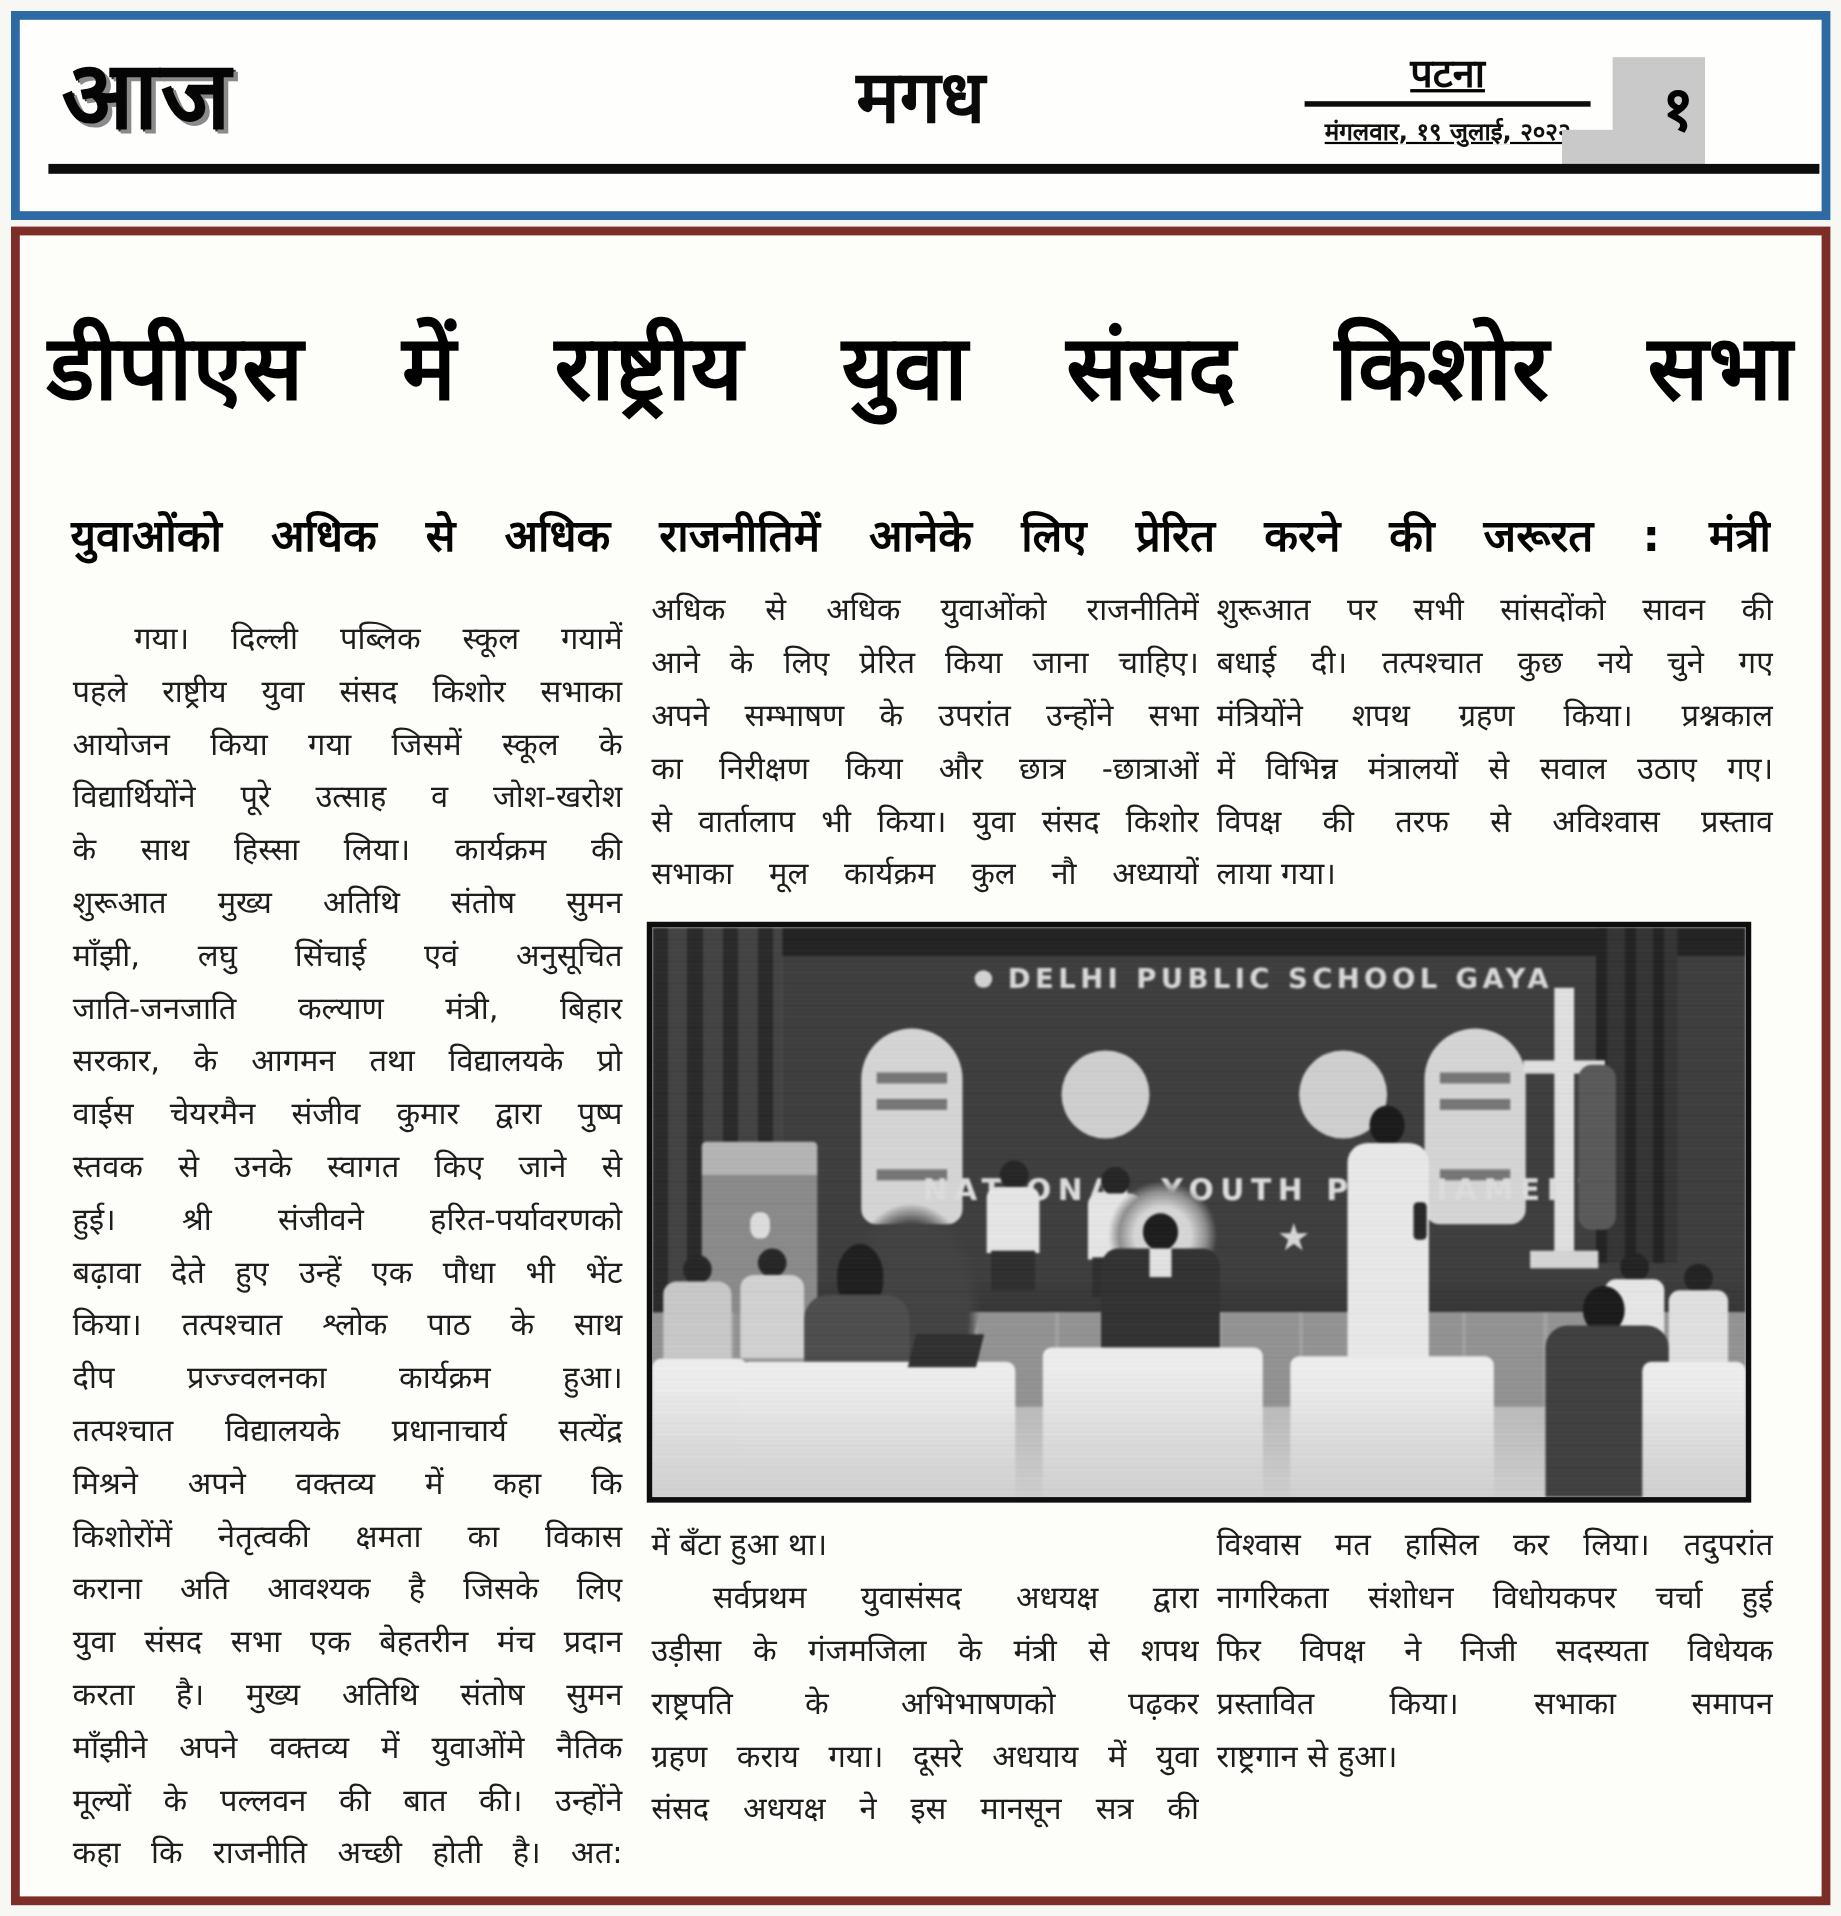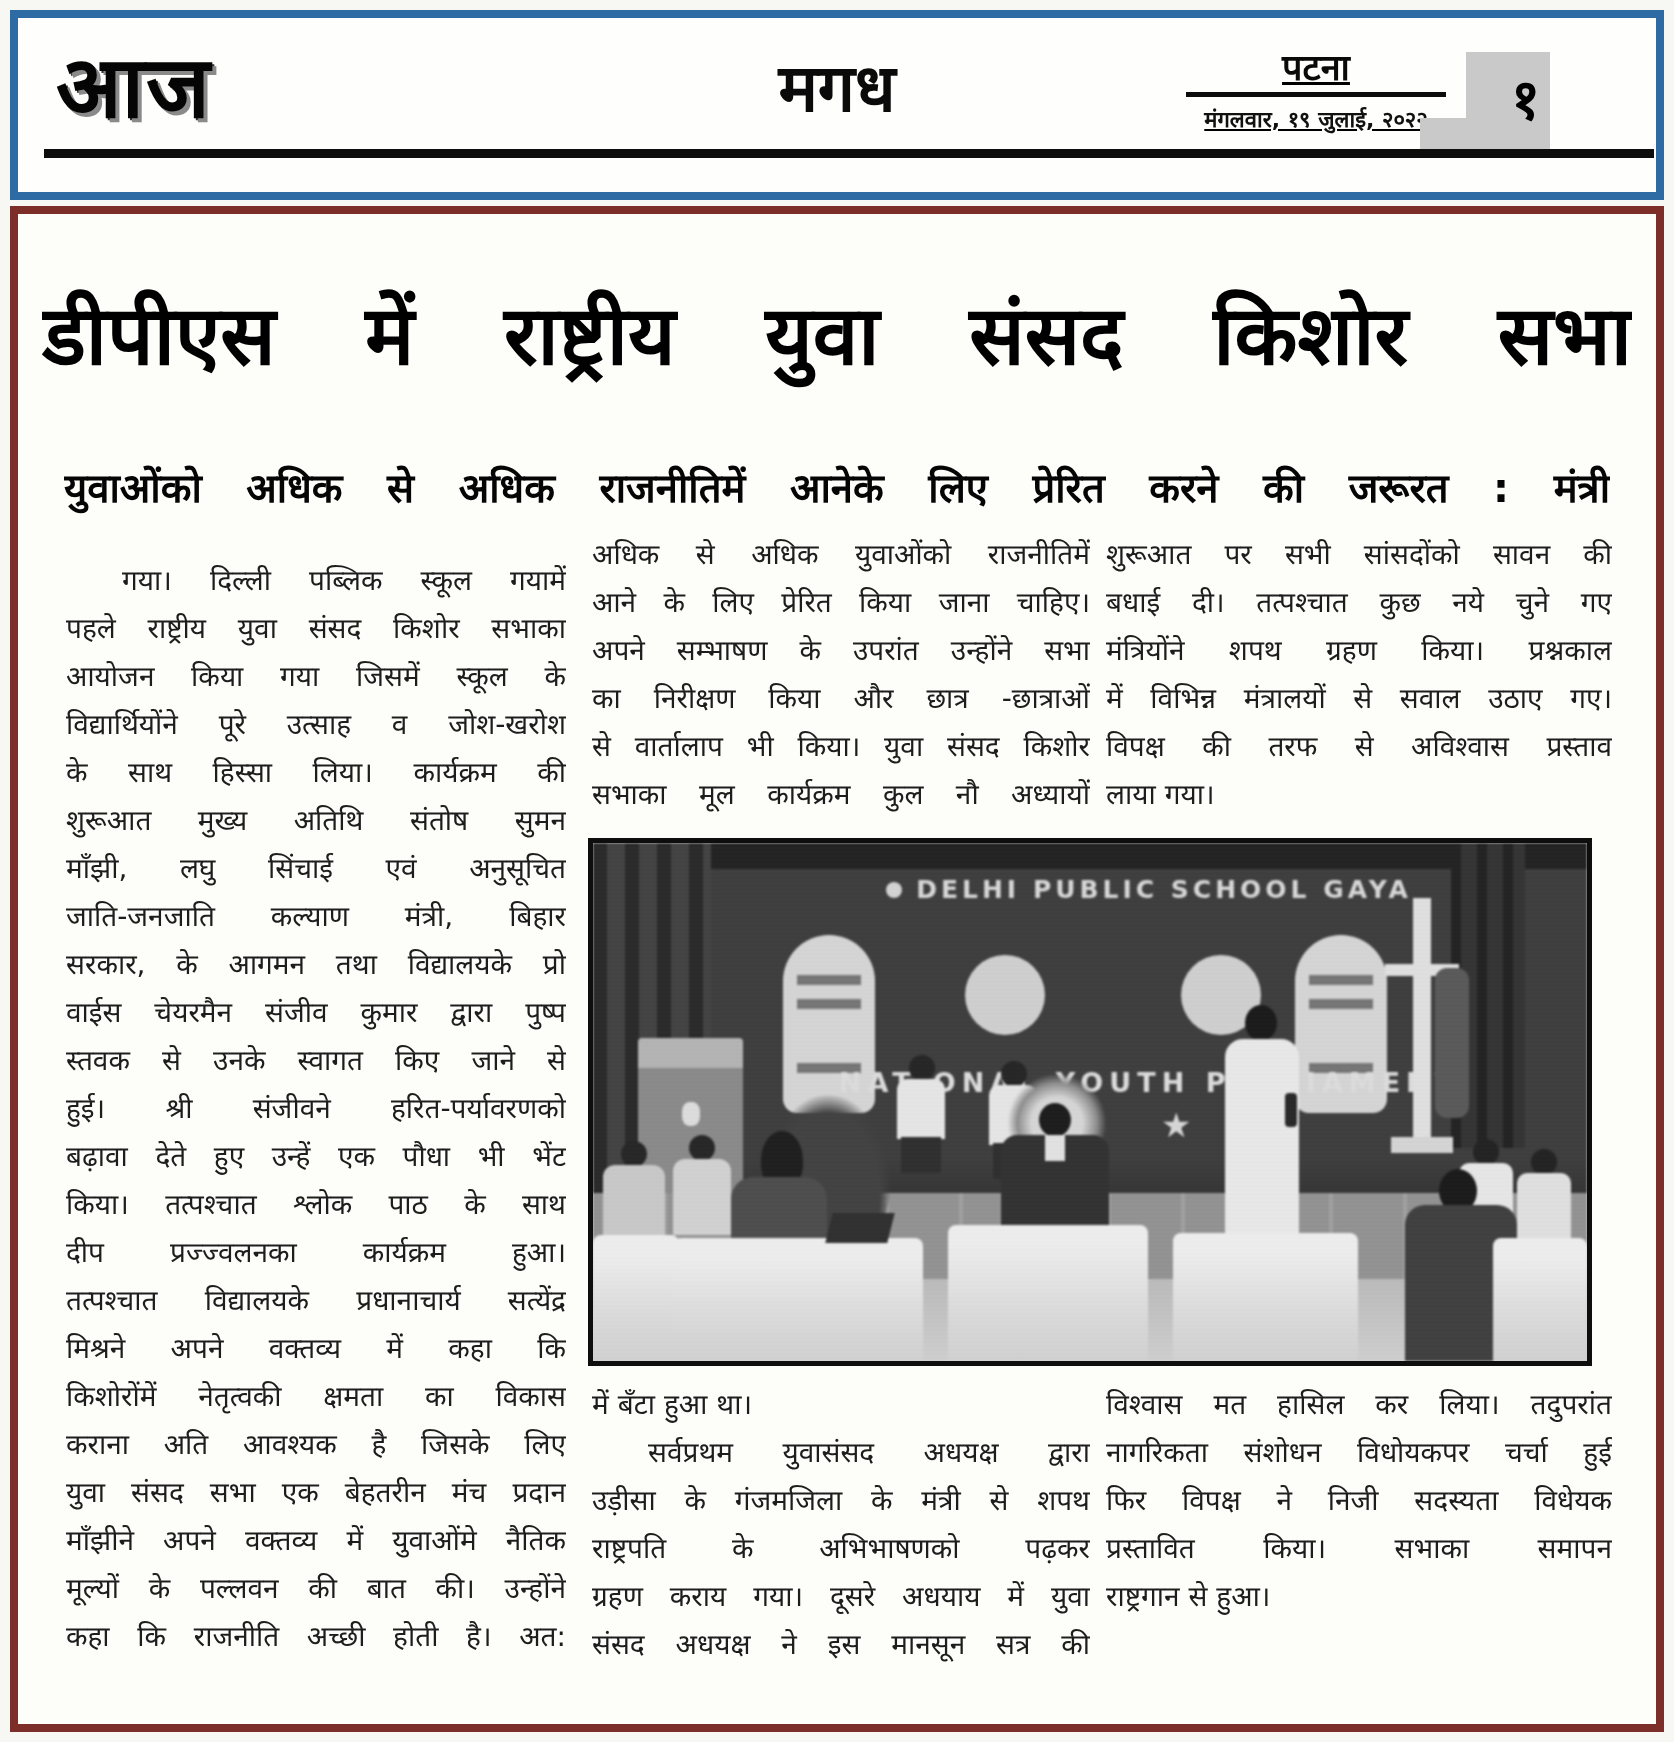--- a/index.html
+++ b/index.html
@@ -156,20 +156,21 @@
       <div class="line">स्तवक से उनके स्वागत किए जाने से</div>
       <div class="line">हुई। श्री संजीवने हरित-पर्यावरणको</div>
       <div class="line">बढ़ावा देते हुए उन्हें एक पौधा भी भेंट</div>
       <div class="line">किया। तत्पश्चात श्लोक पाठ के साथ</div>
       <div class="line">दीप प्रज्ज्वलनका कार्यक्रम हुआ।</div>
       <div class="line">तत्पश्चात विद्यालयके प्रधानाचार्य सत्येंद्र</div>
       <div class="line">मिश्रने अपने वक्तव्य में कहा कि</div>
       <div class="line">किशोरोंमें नेतृत्वकी क्षमता का विकास</div>
       <div class="line">कराना अति आवश्यक है जिसके लिए</div>
       <div class="line">युवा संसद सभा एक बेहतरीन मंच प्रदान</div>
+      <div class="line">करता है। मुख्य अतिथि संतोष सुमन</div>
       <div class="line">माँझीने अपने वक्तव्य में युवाओंमे नैतिक</div>
       <div class="line">मूल्यों के पल्लवन की बात की। उन्होंने</div>
       <div class="line">कहा कि राजनीति अच्छी होती है। अत:</div>
     </div>
   <div class="col col2t">
       <div class="line">अधिक से अधिक युवाओंको राजनीतिमें</div>
       <div class="line">आने के लिए प्रेरित किया जाना चाहिए।</div>
       <div class="line">अपने सम्भाषण के उपरांत उन्होंने सभा</div>
       <div class="line">का निरीक्षण किया और छात्र -छात्राओं</div>
       <div class="line">से वार्तालाप भी किया। युवा संसद किशोर</div>

